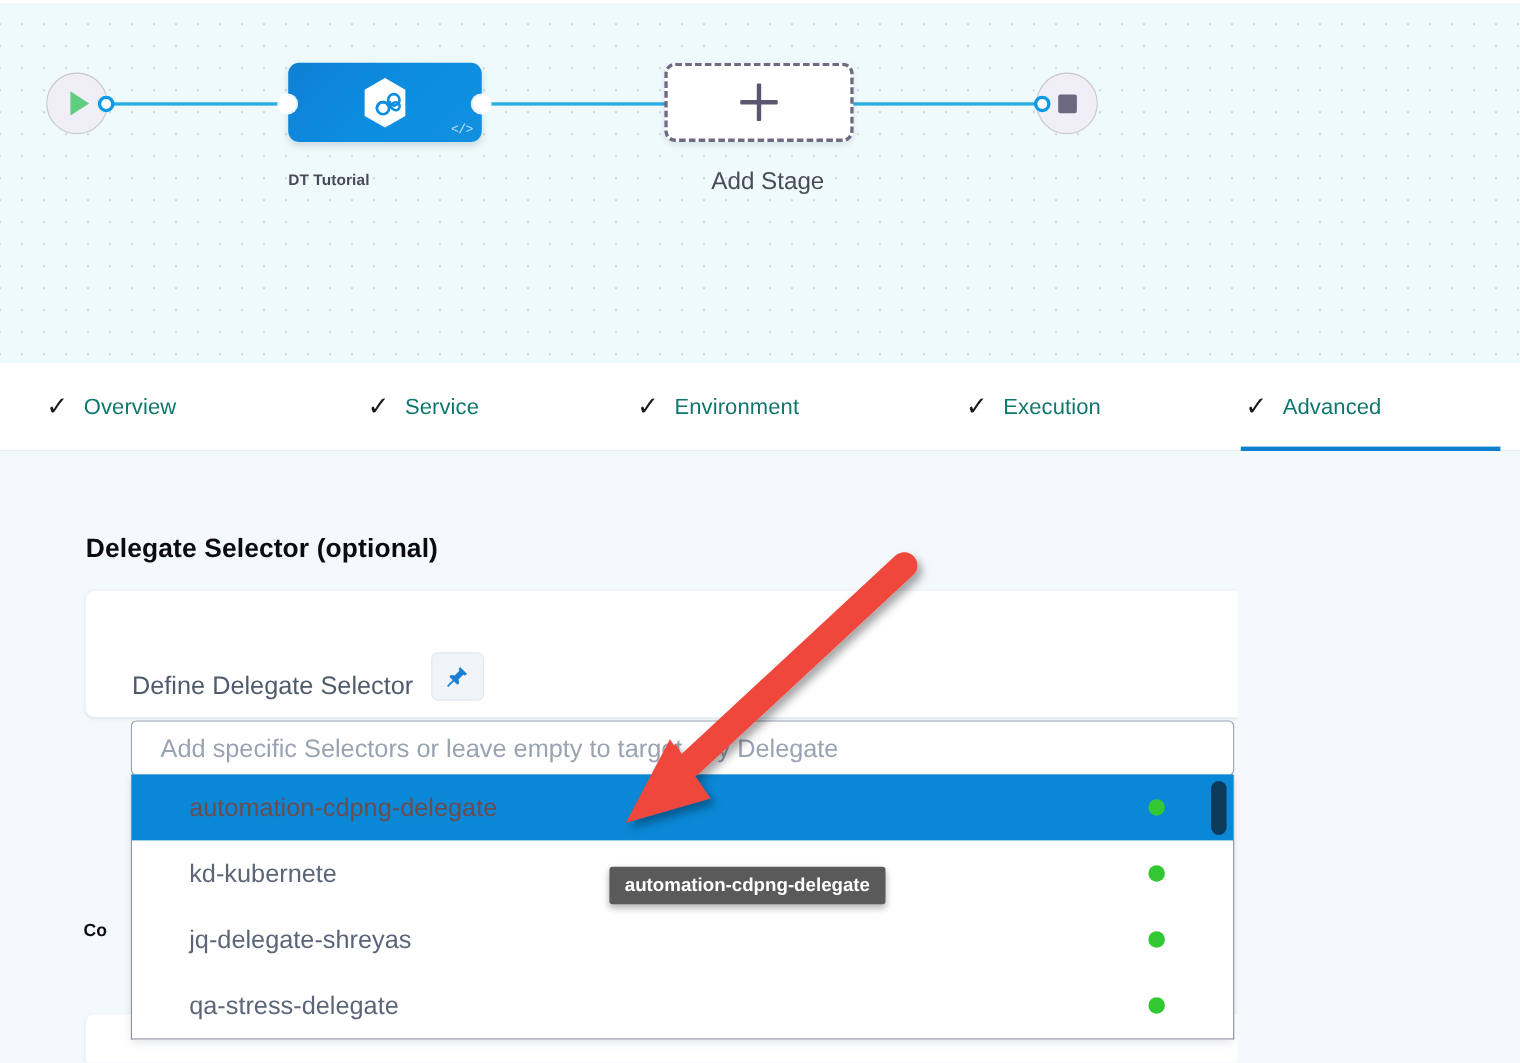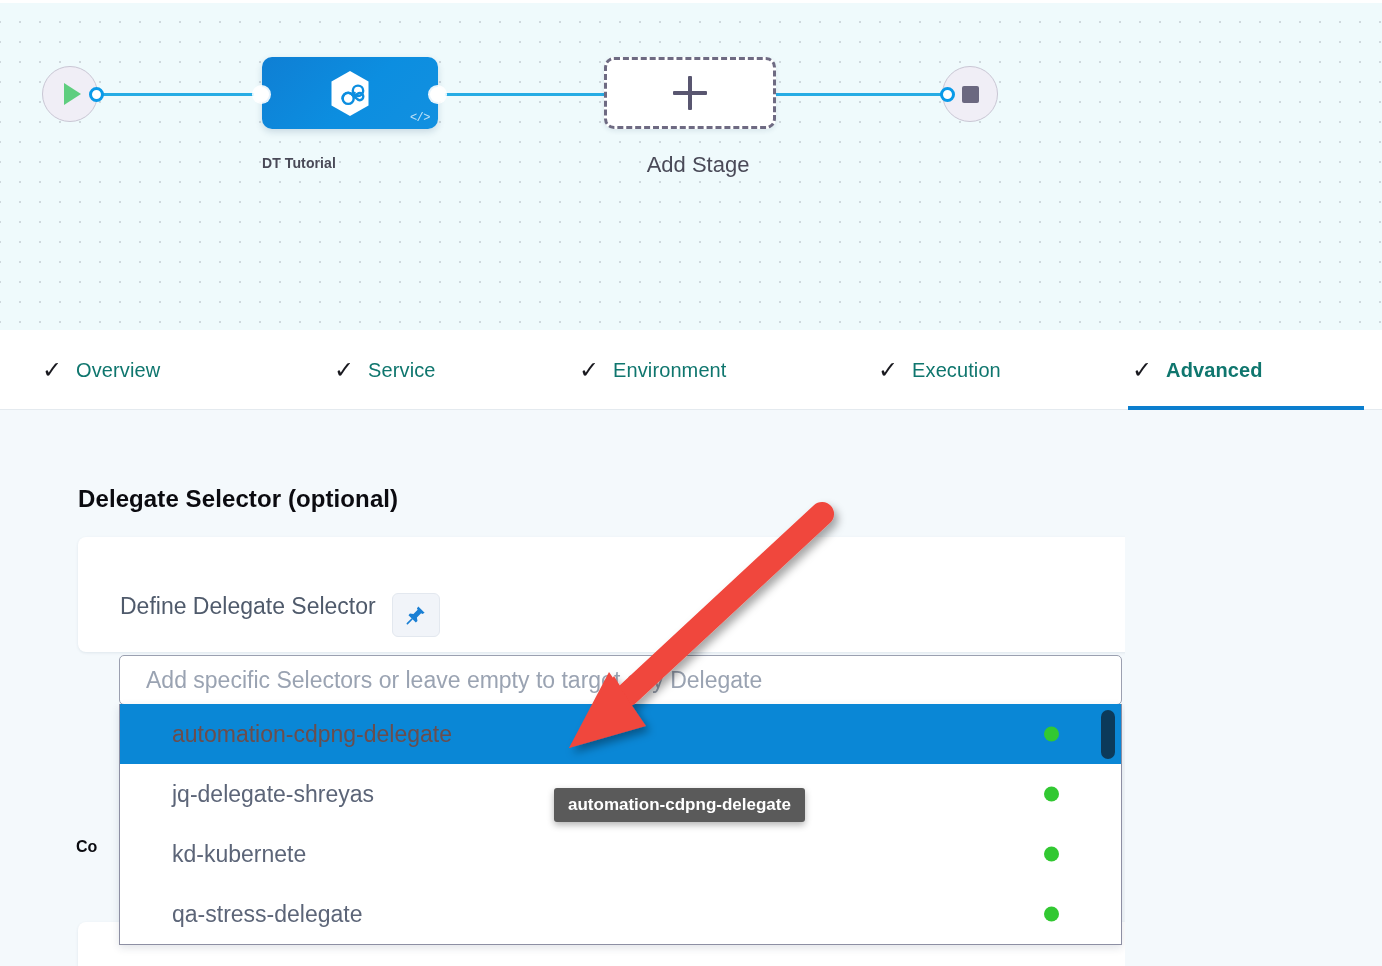--- a/index.html
+++ b/index.html
@@ -169,21 +169,21 @@
     padding: 0 4px;
     box-sizing: border-box;
     cursor: pointer;
   }
   .tab .check {
     font-size: 24px; color: #19191f; line-height: 1;
   }
   .tab .tlabel {
     font-size: 20px; color: #0f766e; letter-spacing: 0.1px;
   }
-  .tab.active .tlabel { font-weight: bold; }
+  .tab.active .tlabel { font-weight: normal; }
   .tab.active::after {
     content: "";
     position: absolute; left: 0; right: 0; bottom: 0;
     height: 4px; background: #0b7ece;
   }
   .tab-0 { left: 38px;  }
   .tab-1 { left: 330px; }
   .tab-2 { left: 575px; }
   .tab-3 { left: 874px; }
   .tab-4 { left: 1128px; width: 236px; }
@@ -219,21 +219,21 @@
     box-shadow: 0 1px 3px rgba(40,70,100,0.10);
   }
   .section-title2 {
     position: absolute;
     left: 76px; top: 428px;
     font-size: 16px; font-weight: bold; color: #0b0b10;
   }
   .define-row {
     position: absolute;
     left: 120px; top: 183px;
-    display: flex; align-items: flex-start; gap: 16px;
+    display: flex; align-items: flex-end; gap: 16px;
   }
   .define-label {
     font-size: 23px; color: #4f5a6b;
   }
   .pin-btn {
     width: 48px; height: 44px;
     background: #f1f4f9;
     border: 1px solid #e3e8ef;
     border-radius: 6px;
     display: flex; align-items: center; justify-content: center;
@@ -419,26 +419,26 @@
       <div class="dd-input">Add specific Selectors or leave empty to target any Delegate</div>
       <div class="dd-list">
 
         <div class="dd-item selected">
           <span>automation-cdpng-delegate</span>
           <span class="dot"></span>
           <span class="dd-scroll-thumb"></span>
         </div>
 
         <div class="dd-item">
-          <span>jq-delegate-shreyas</span>
+          <span>kd-kubernete</span>
           <span class="dot"></span>
         </div>
 
         <div class="dd-item">
-          <span>kd-kubernete</span>
+          <span>jq-delegate-shreyas</span>
           <span class="dot"></span>
         </div>
 
         <div class="dd-item">
           <span>qa-stress-delegate</span>
           <span class="dot"></span>
         </div>
 
       </div>
     </div>

